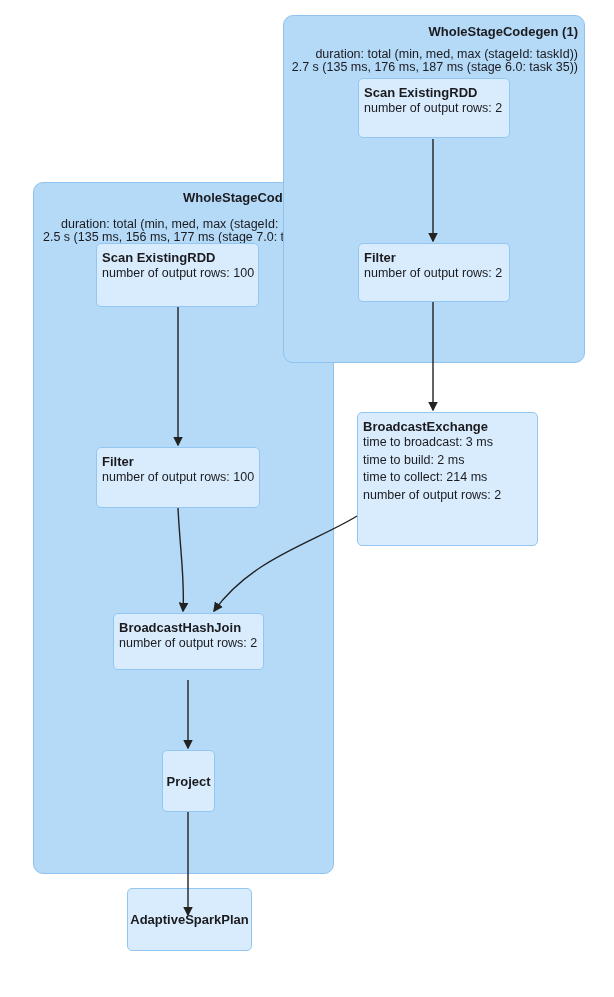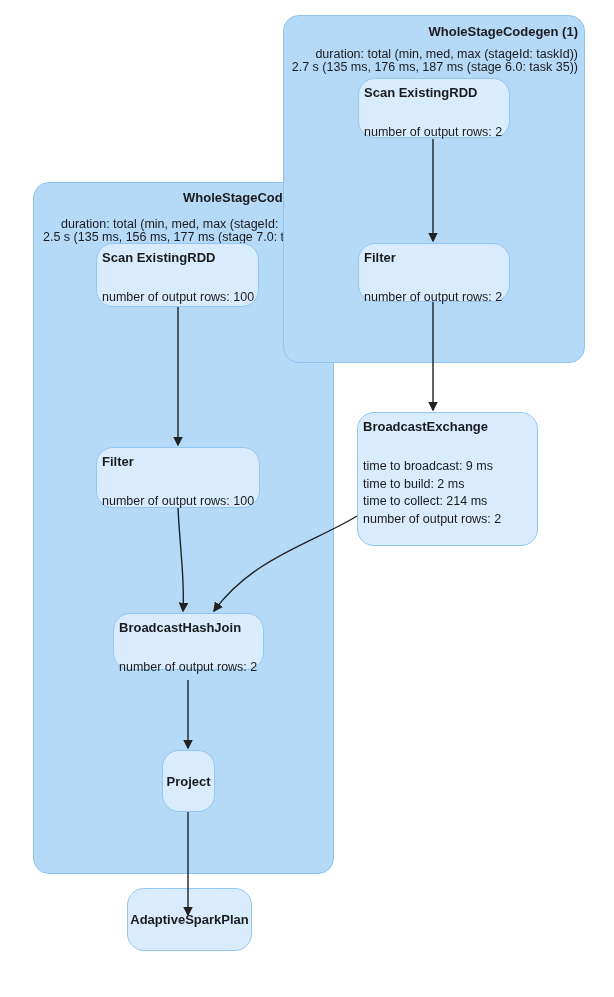--- a/index.html
+++ b/index.html
@@ -17,48 +17,48 @@
     width:614px;height:997px;
     background:var(--page-bg);
     font-family:"Liberation Sans","DejaVu Sans",sans-serif;
     color:var(--text);
     overflow:hidden;
   }
   .cluster{
     position:absolute;
     background:var(--cluster-fill);
     border:1px solid var(--cluster-border);
-    border-radius:16px;
+    border-radius:10px;
     box-sizing:border-box;
   }
   .cluster-title{
     position:absolute;
     font-size:13px;font-weight:700;
     white-space:nowrap;line-height:13px;
   }
   .cluster-dur{
     position:absolute;
     font-size:12.5px;line-height:13px;
     white-space:nowrap;
   }
   .right-align{text-align:right;}
   .node{
     position:absolute;
     background:var(--node-fill);
     border:1px solid var(--node-border);
-    border-radius:17px;
+    border-radius:5px;
     box-sizing:border-box;
     padding:7px 5px;
     z-index:3;
   }
   .node-title{
     font-size:13px;font-weight:700;line-height:14px;white-space:nowrap;
   }
   .node-metrics{
-    margin-top:24px;font-size:12.5px;line-height:17.5px;white-space:nowrap;
+    font-size:12.5px;line-height:17.5px;white-space:nowrap;
   }
   .node.center{
     display:flex;align-items:center;justify-content:center;
     padding:13px;
   }
   .node.center .node-title{line-height:normal;}
   #edges{
     position:absolute;left:0;top:0;z-index:5;pointer-events:none;
   }
   #edges path{stroke:var(--edge);stroke-width:1.4;fill:none;}
@@ -90,21 +90,21 @@
   <div class="node" style="left:358px;top:243px;width:152px;height:59px">
     <div class="node-title">Filter</div>
     <div class="node-metrics">
       <div>number of output rows: 2</div>
     </div>
   </div>
 
   <div class="node" style="left:357px;top:412px;width:181px;height:134px">
     <div class="node-title">BroadcastExchange</div>
     <div class="node-metrics">
-      <div>time to broadcast: 9 ms</div>
+      <div>time to broadcast: 3 ms</div>
       <div>time to build: 2 ms</div>
       <div>time to collect: 214 ms</div>
       <div>number of output rows: 2</div>
     </div>
   </div>
 
   <div class="node" style="left:96px;top:243px;width:163px;height:64px">
     <div class="node-title">Scan ExistingRDD</div>
     <div class="node-metrics">
       <div>number of output rows: 100</div>

